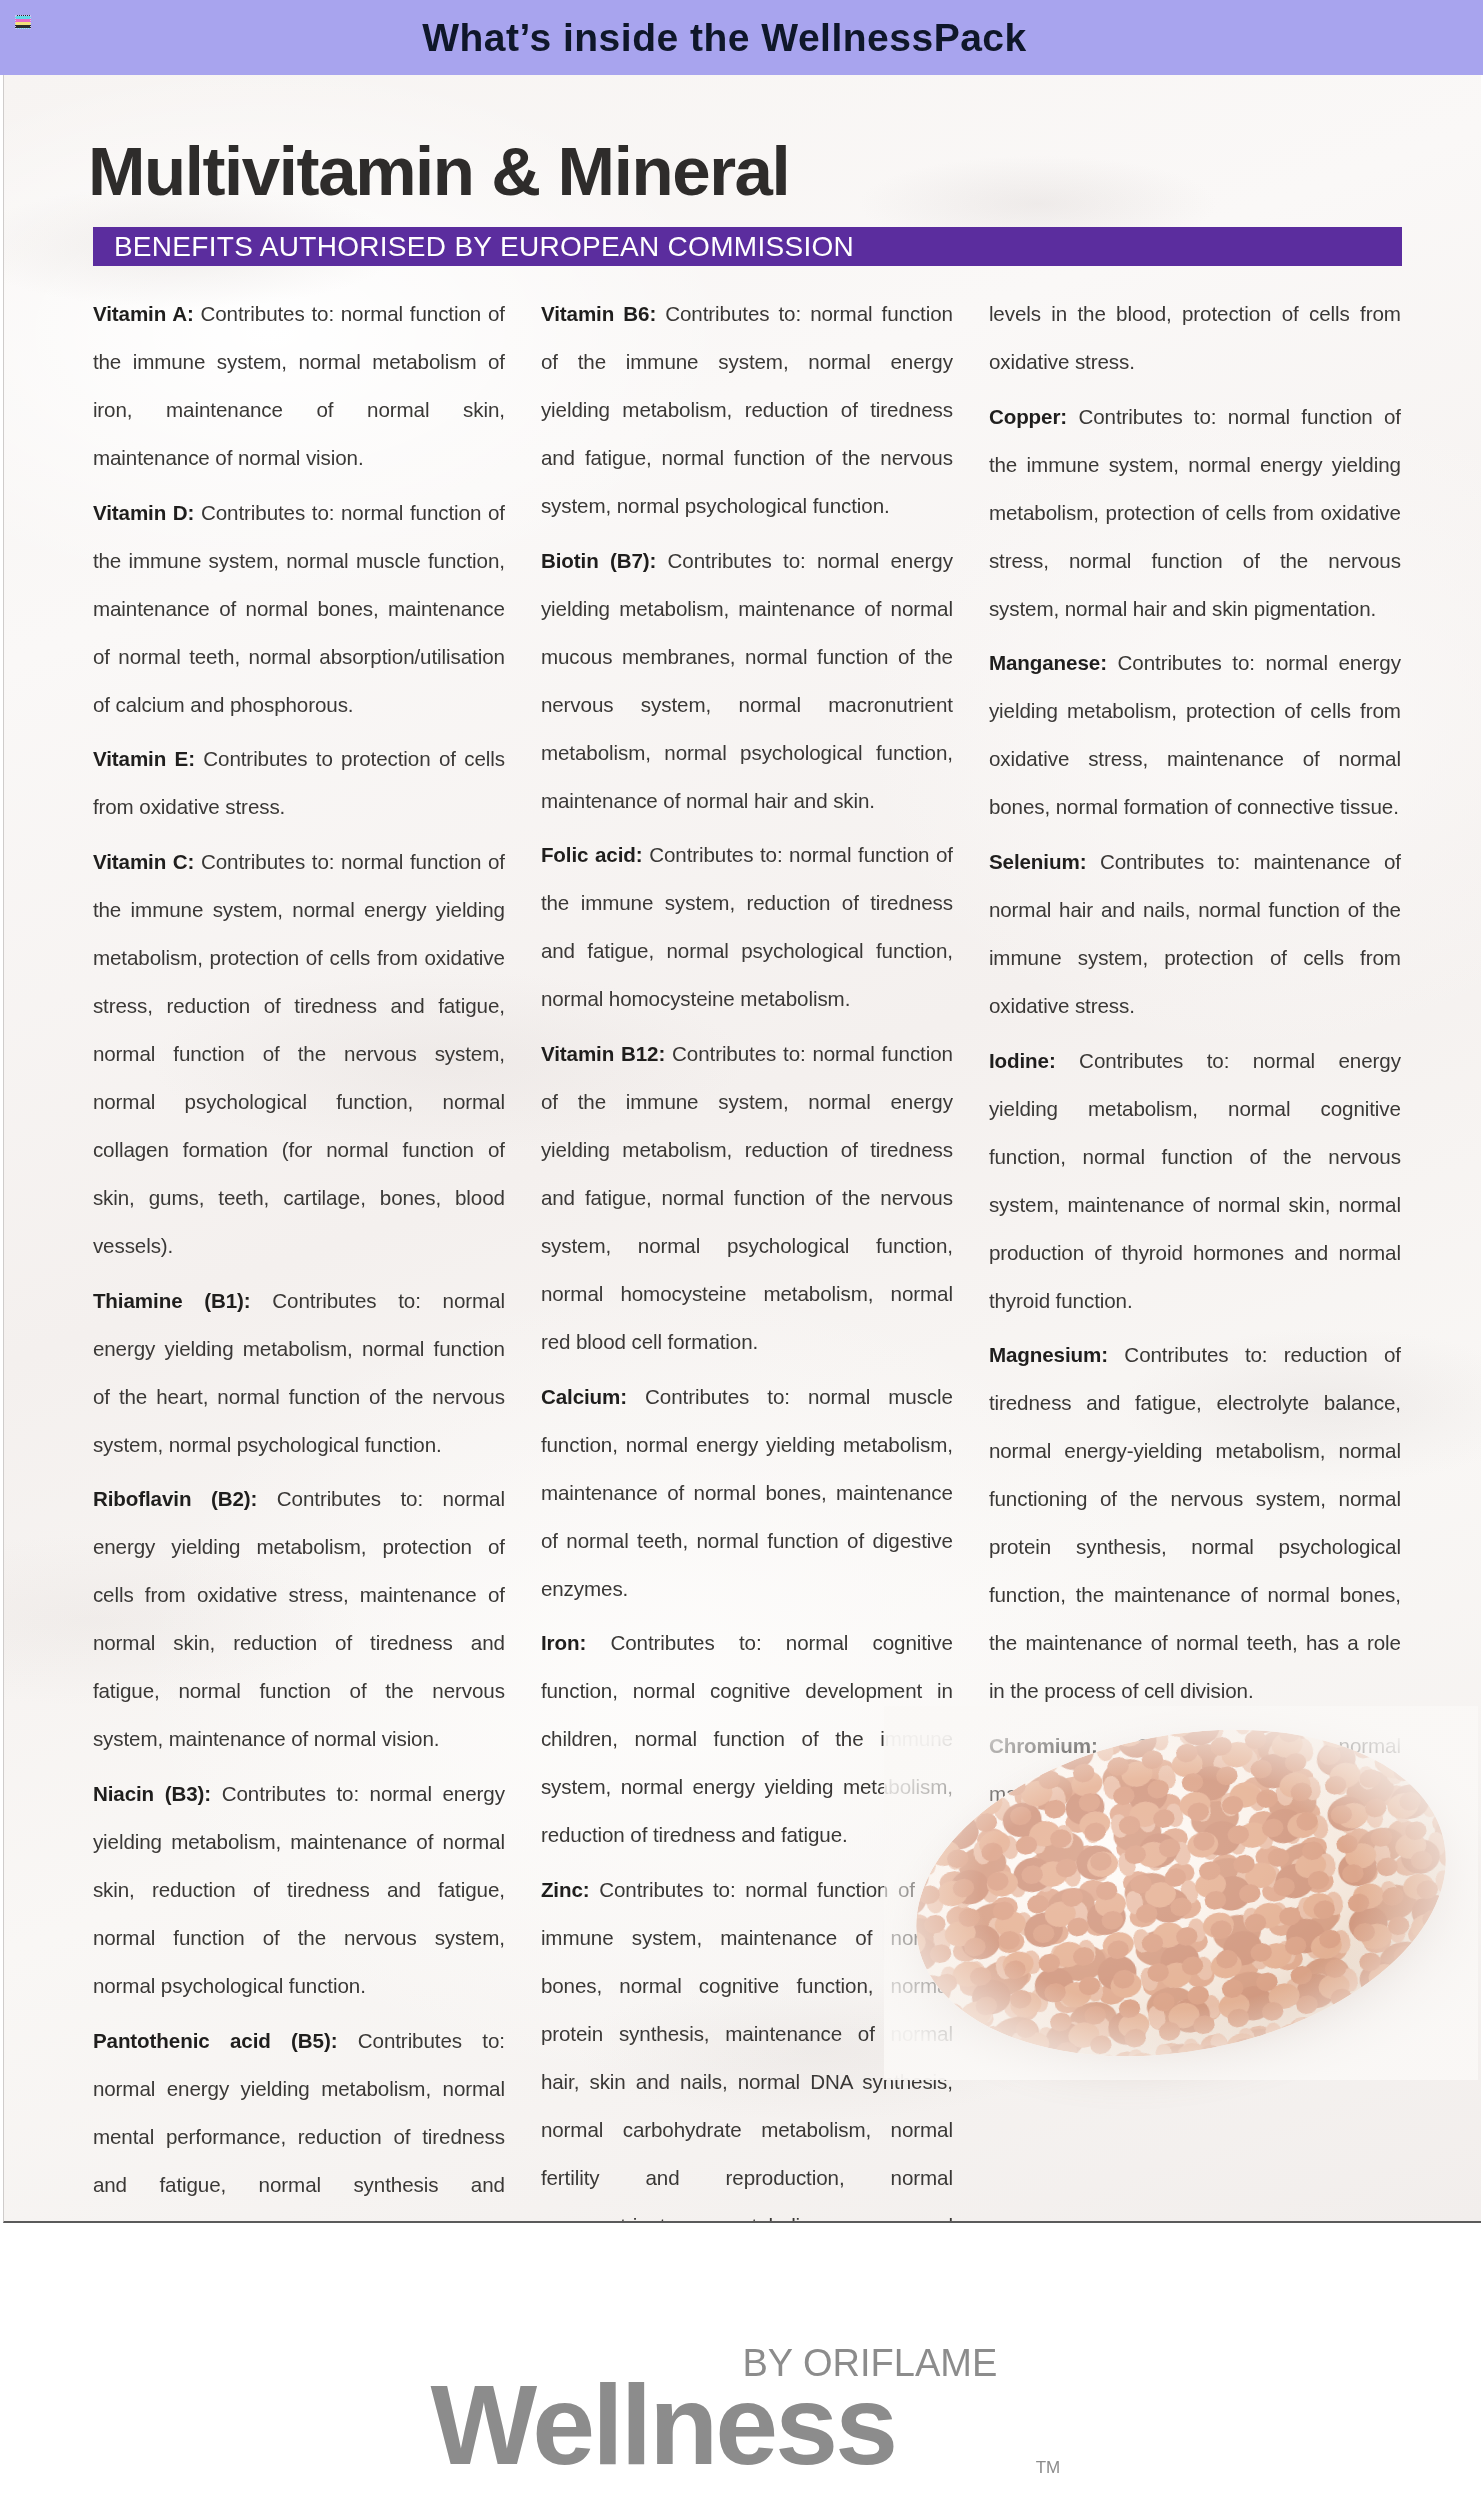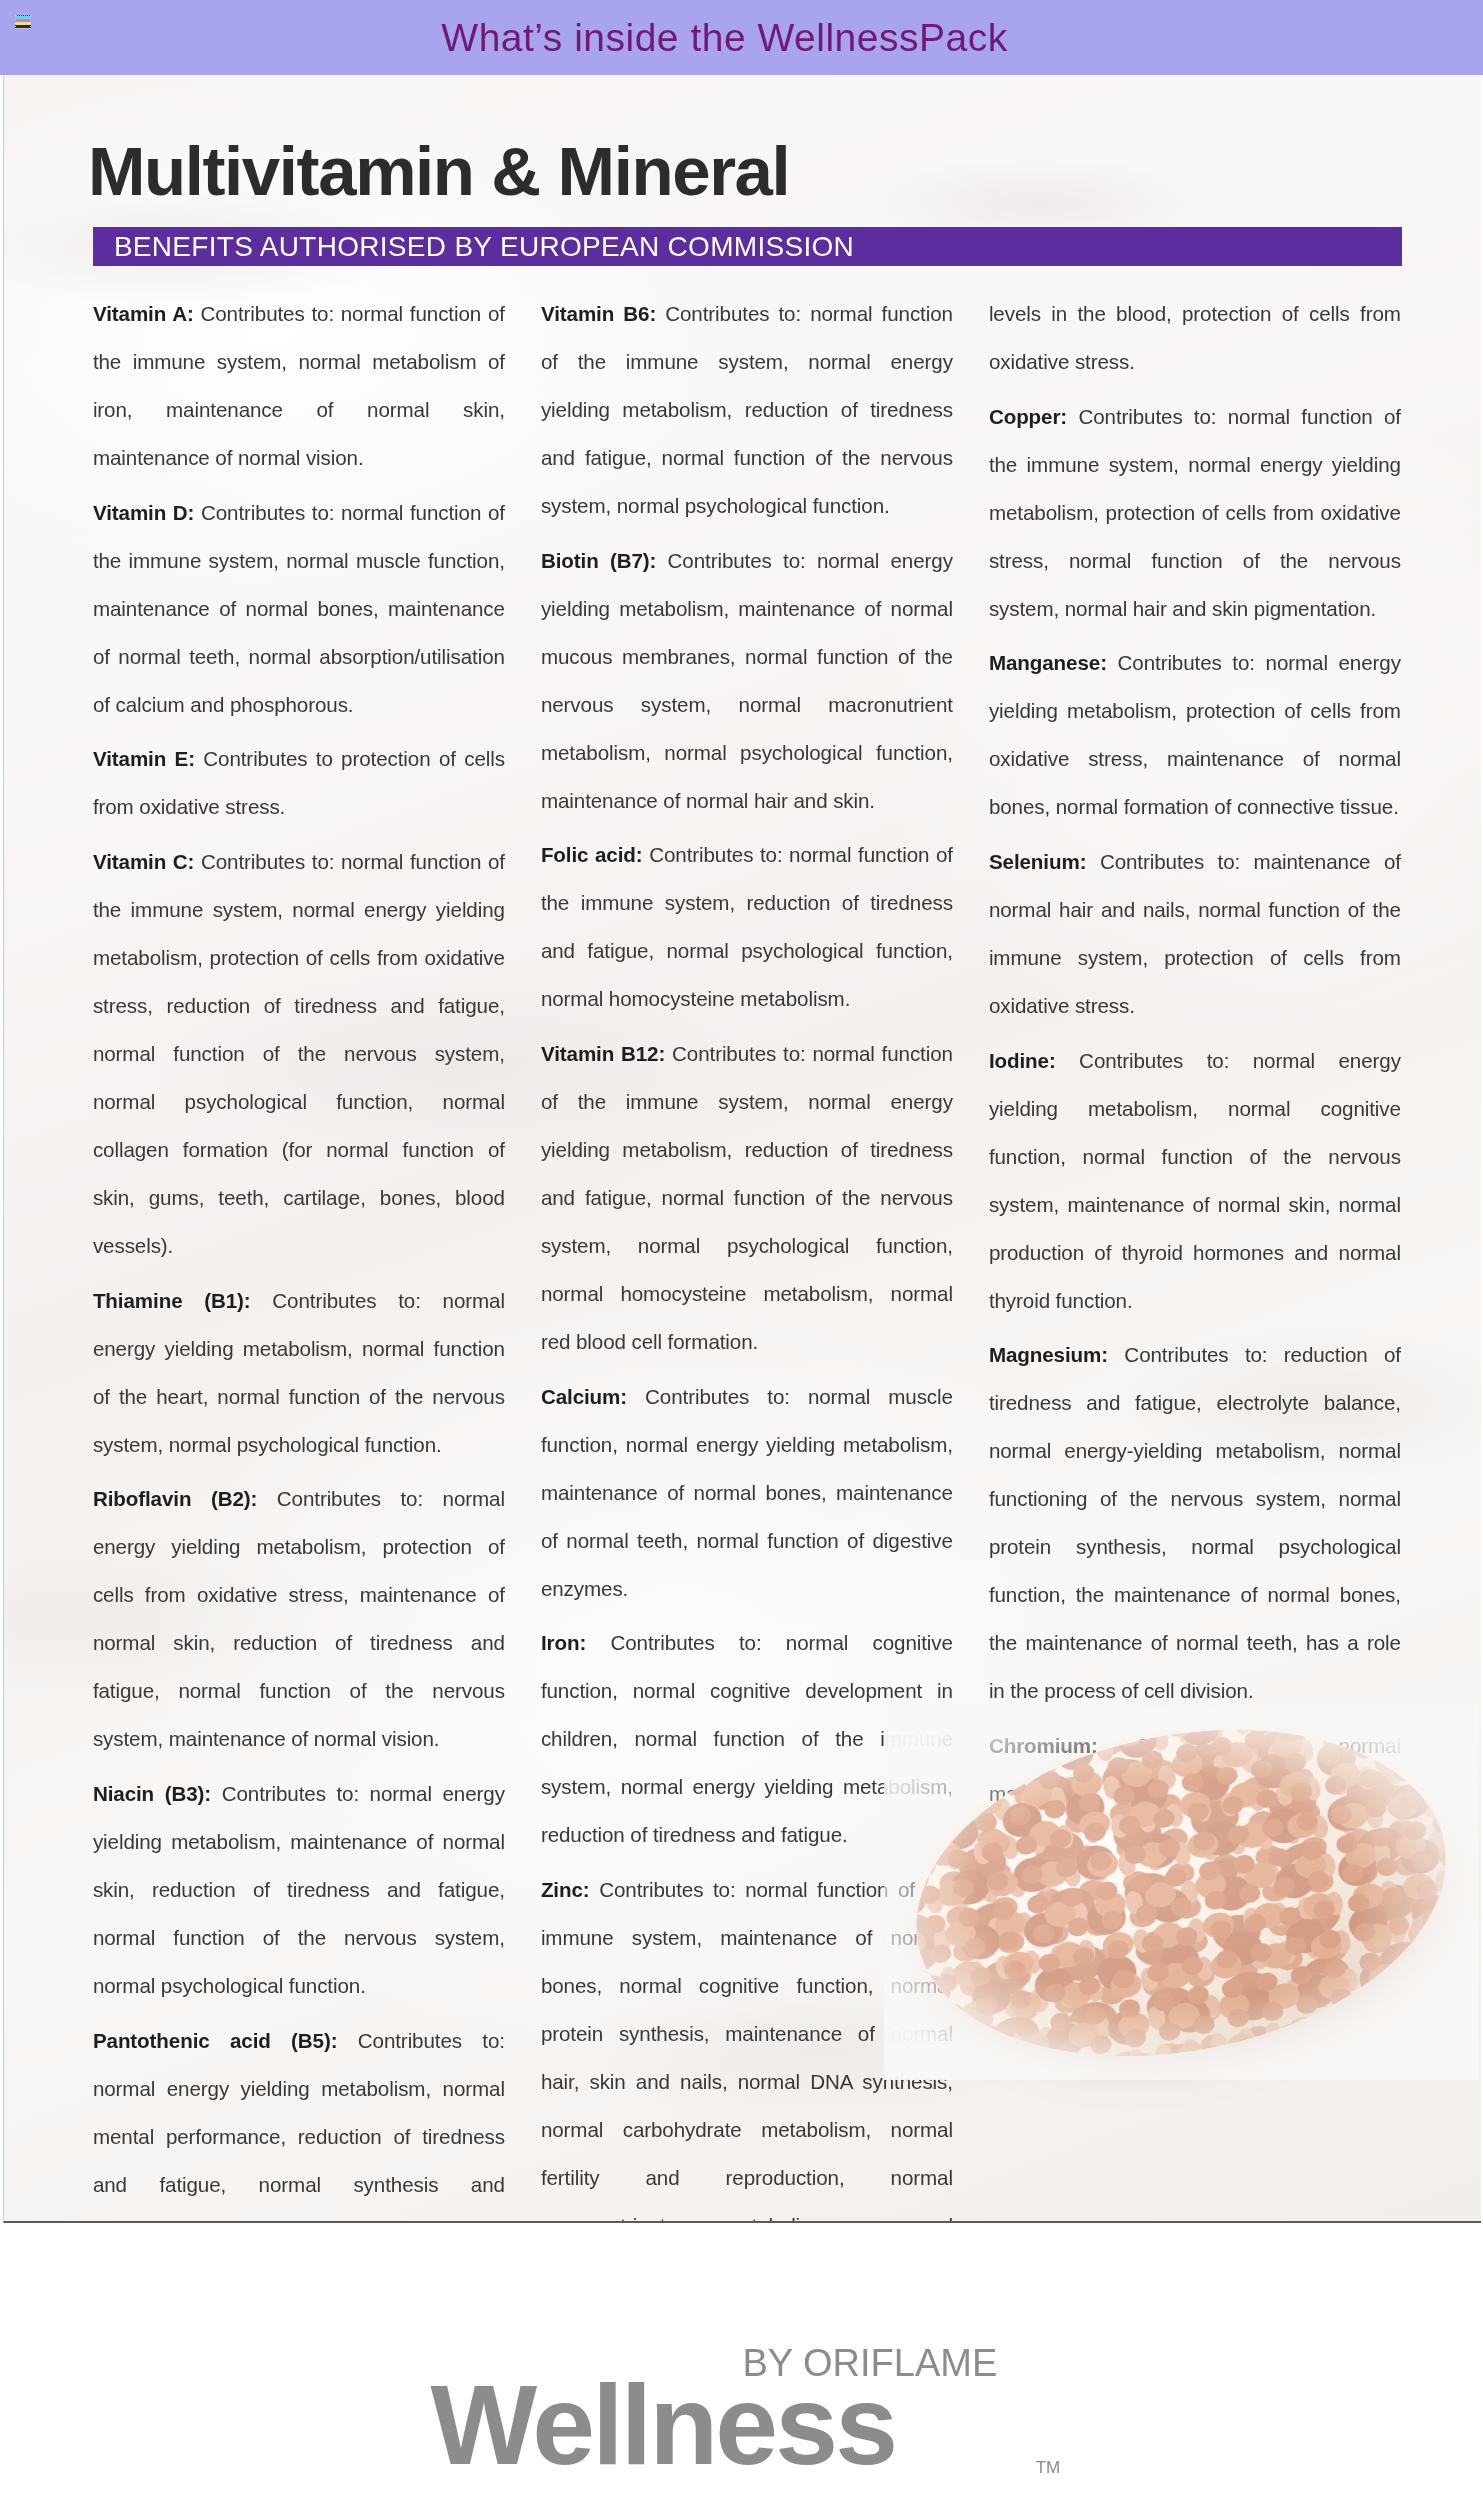--- a/index.html
+++ b/index.html
@@ -24,23 +24,23 @@
     left: 0;
     top: 0;
     width: 1483px;
     height: 75px;
     background: #a8a4ee;
     display: flex;
     align-items: center;
     justify-content: center;
   }
   .banner-title {
-    color: #701a75;
+    color: #0f172a;
     font-size: 39px;
-    font-weight: 400;
+    font-weight: 700;
     letter-spacing: 0.5px;
     font-family: "Liberation Sans", sans-serif;
     white-space: nowrap;
     transform: translateX(-17px);
   }
   .broken-img-icon {
     position: absolute;
     left: 15.3px;
     top: 15.3px;
     width: 15.3px;

